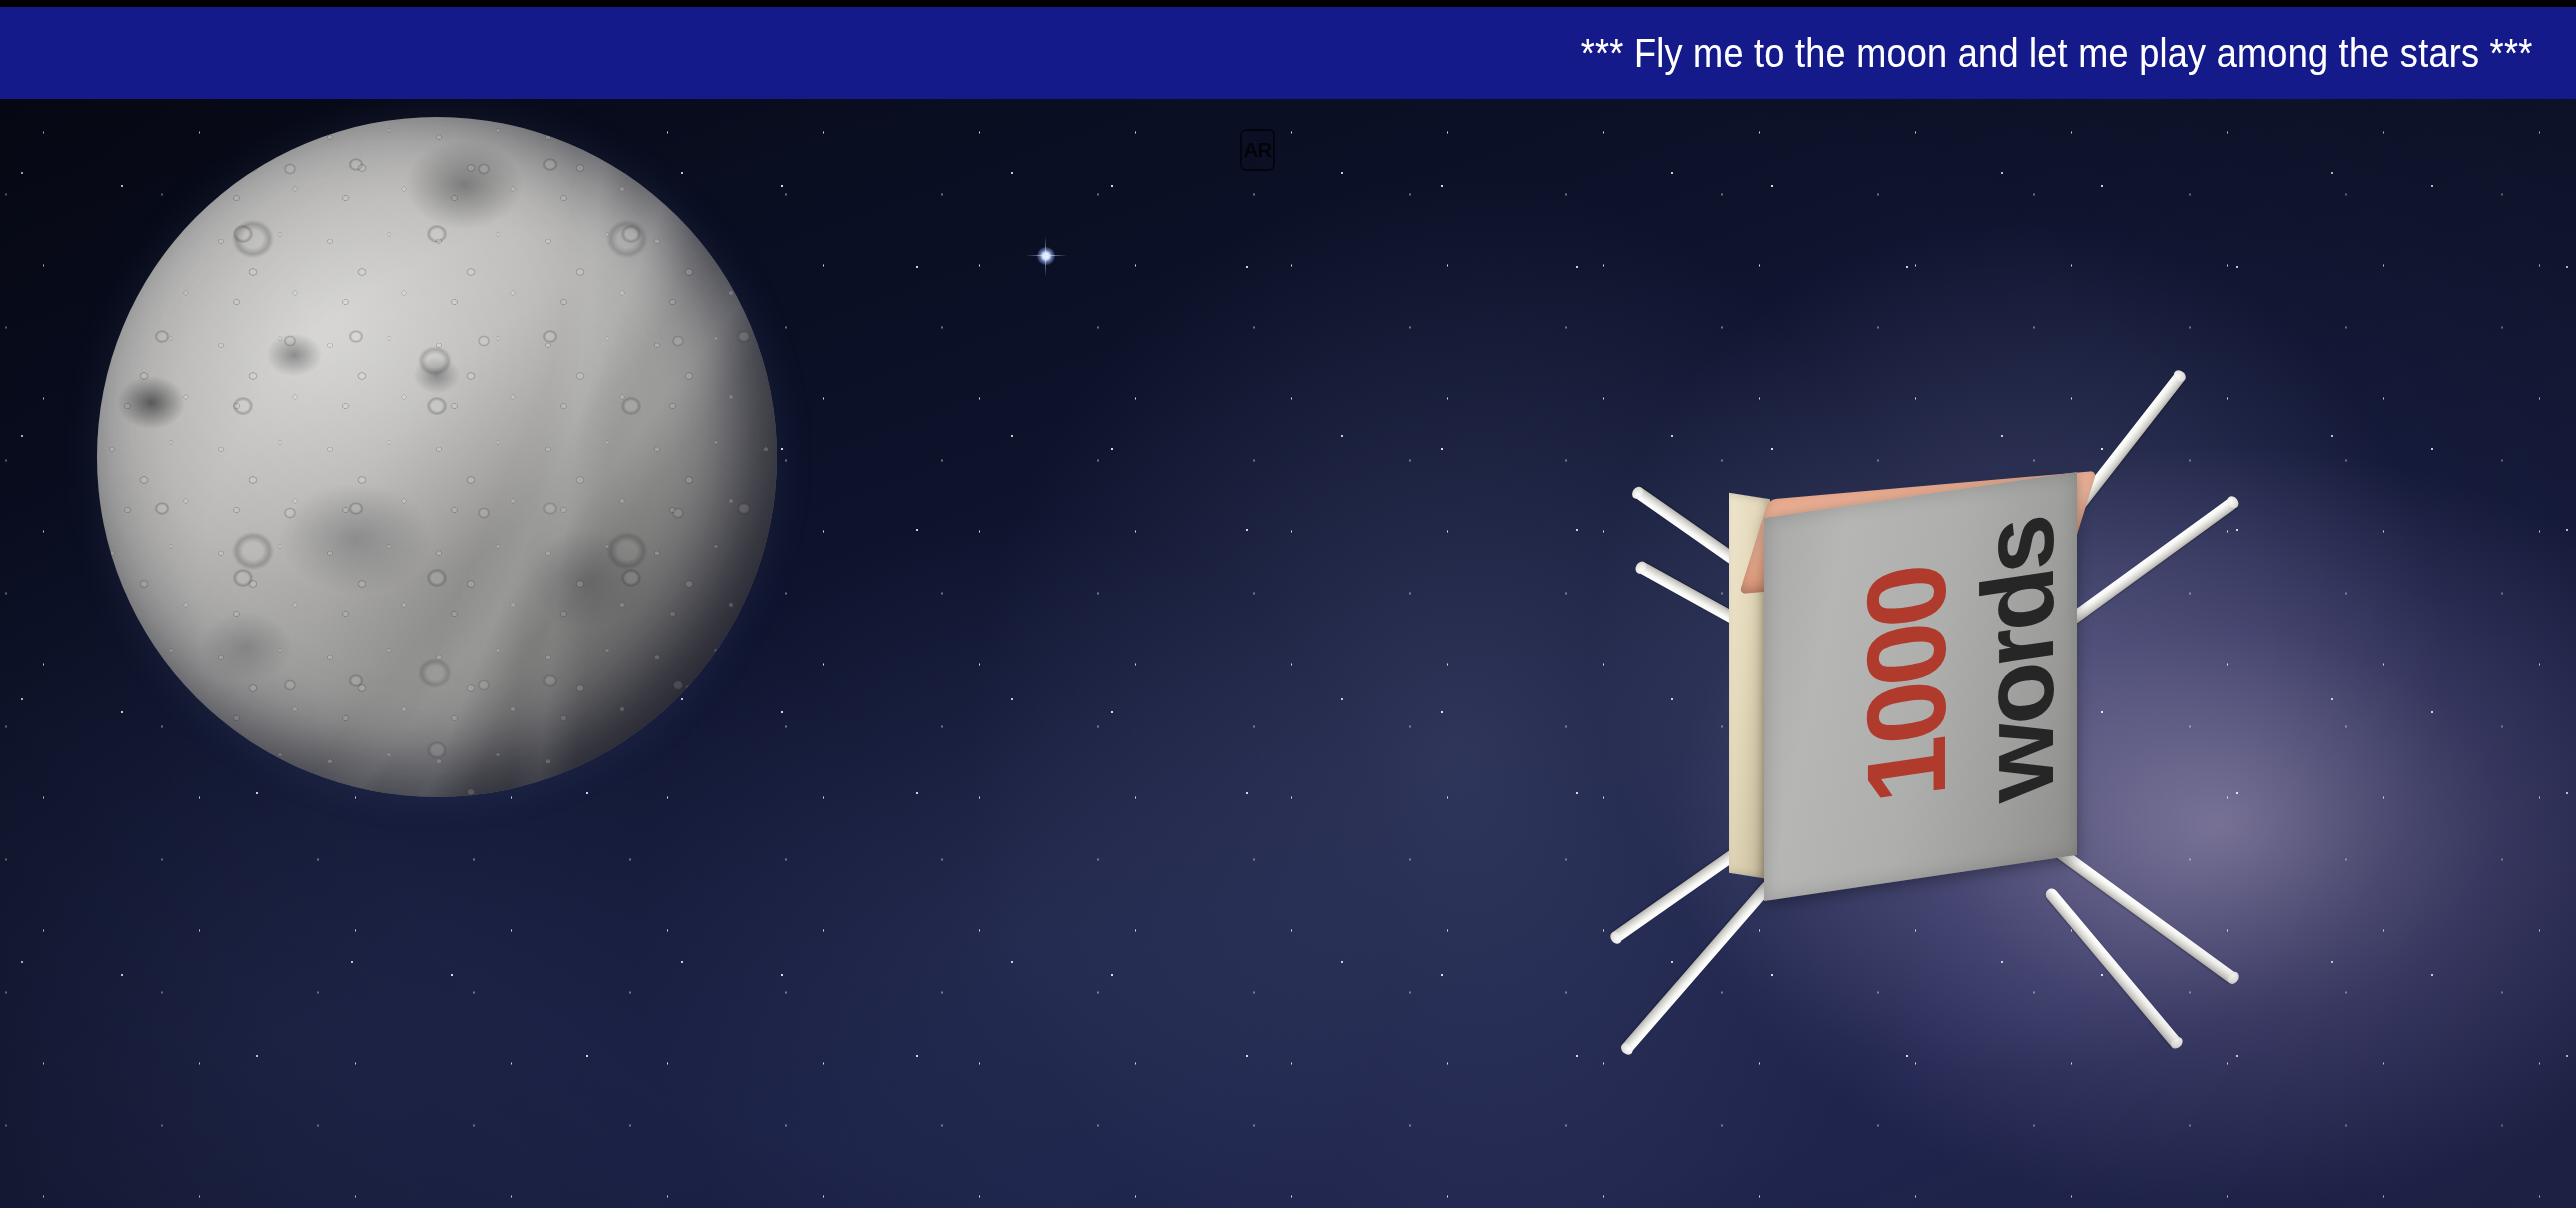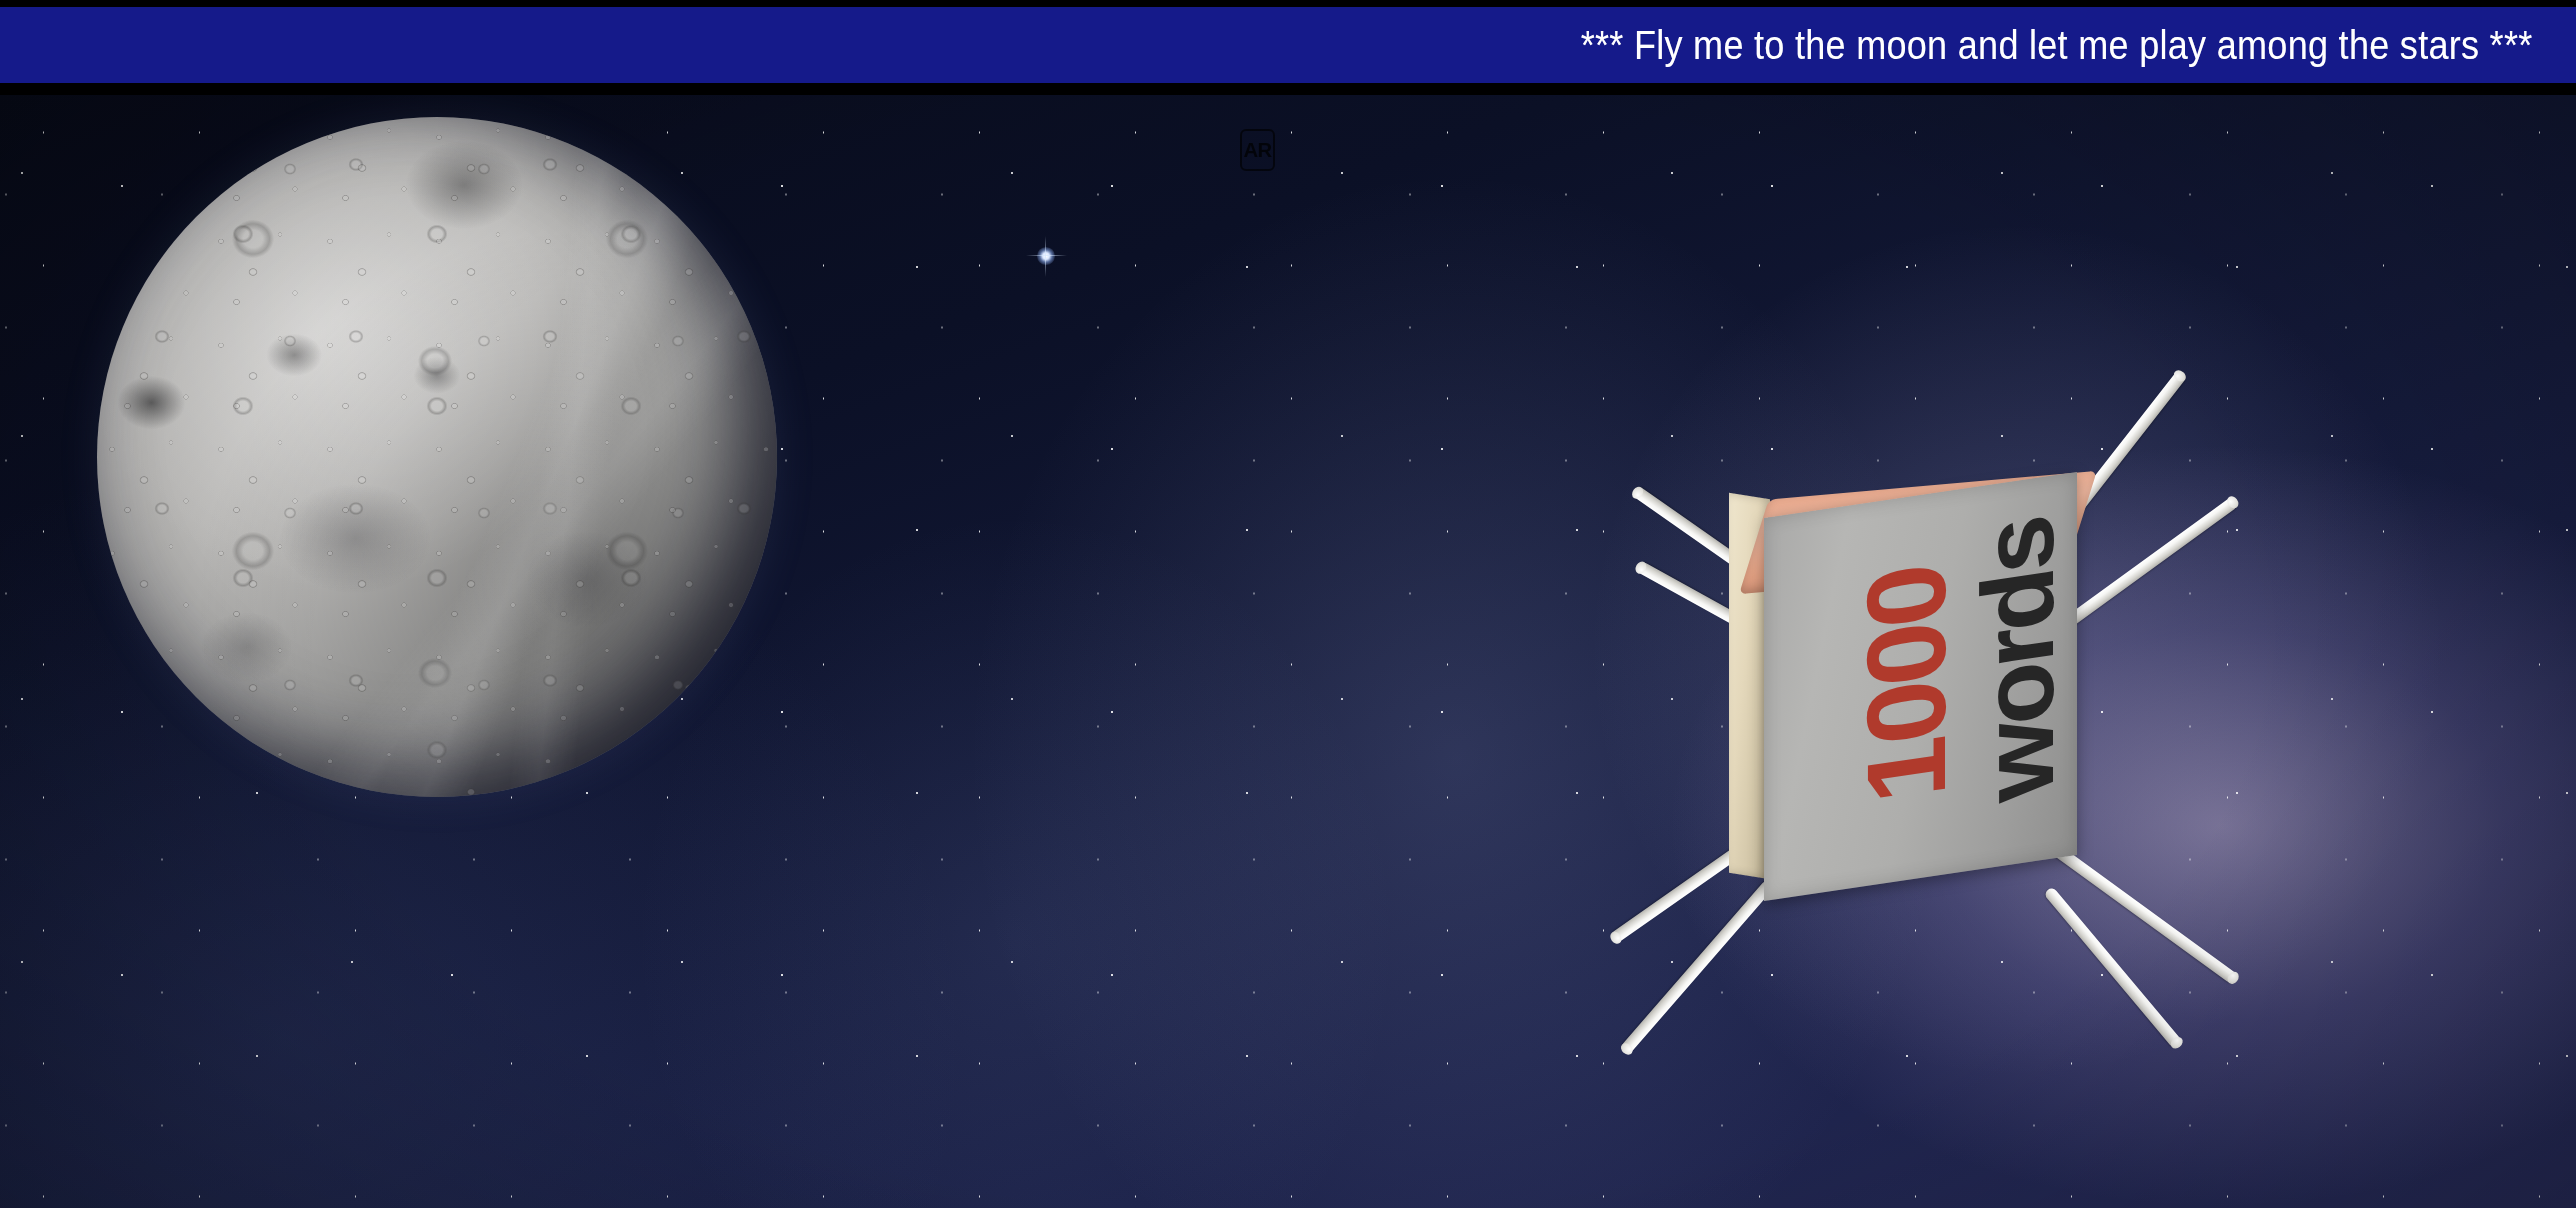--- a/index.html
+++ b/index.html
@@ -28,21 +28,21 @@
     height: 7.4px;
     background: #000000;
     z-index: 40;
   }
 
   
   .banner {
     position: absolute;
     top: 7.4px; left: 0;
     width: 2576px;
-    height: 76px;
+    height: 92px;
     background: #151a8a;
     z-index: 35;
     display: flex;
     align-items: center;
     justify-content: flex-end;
     overflow: hidden;
   }
   .banner-text {
     color: #ffffff;
     font-family: "Liberation Sans Narrow", "Liberation Sans", sans-serif;

